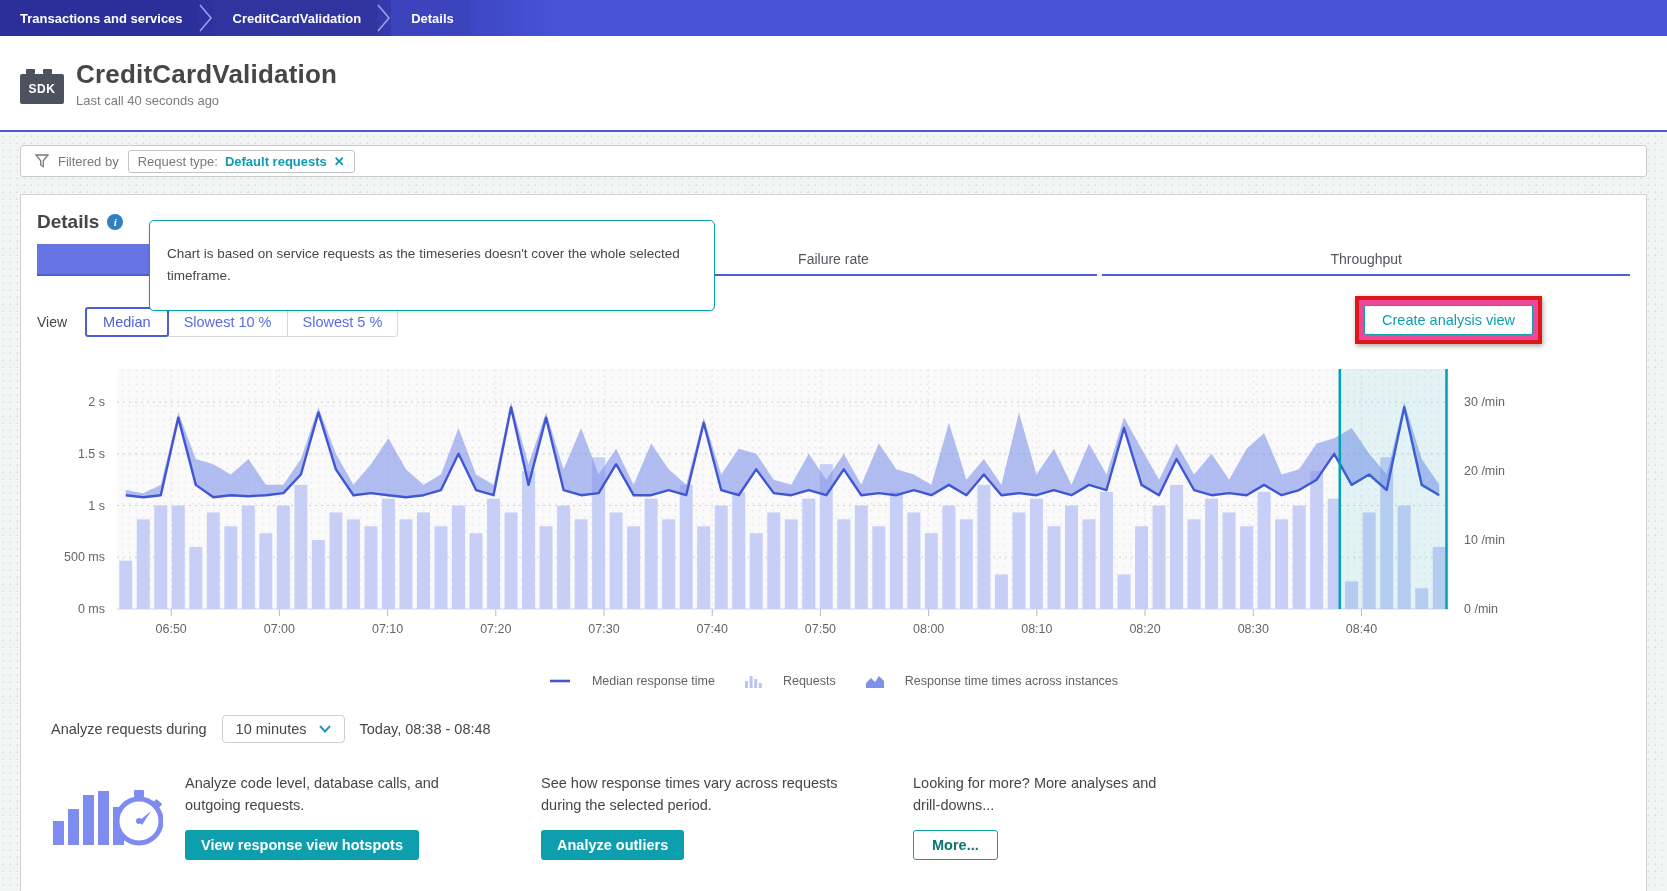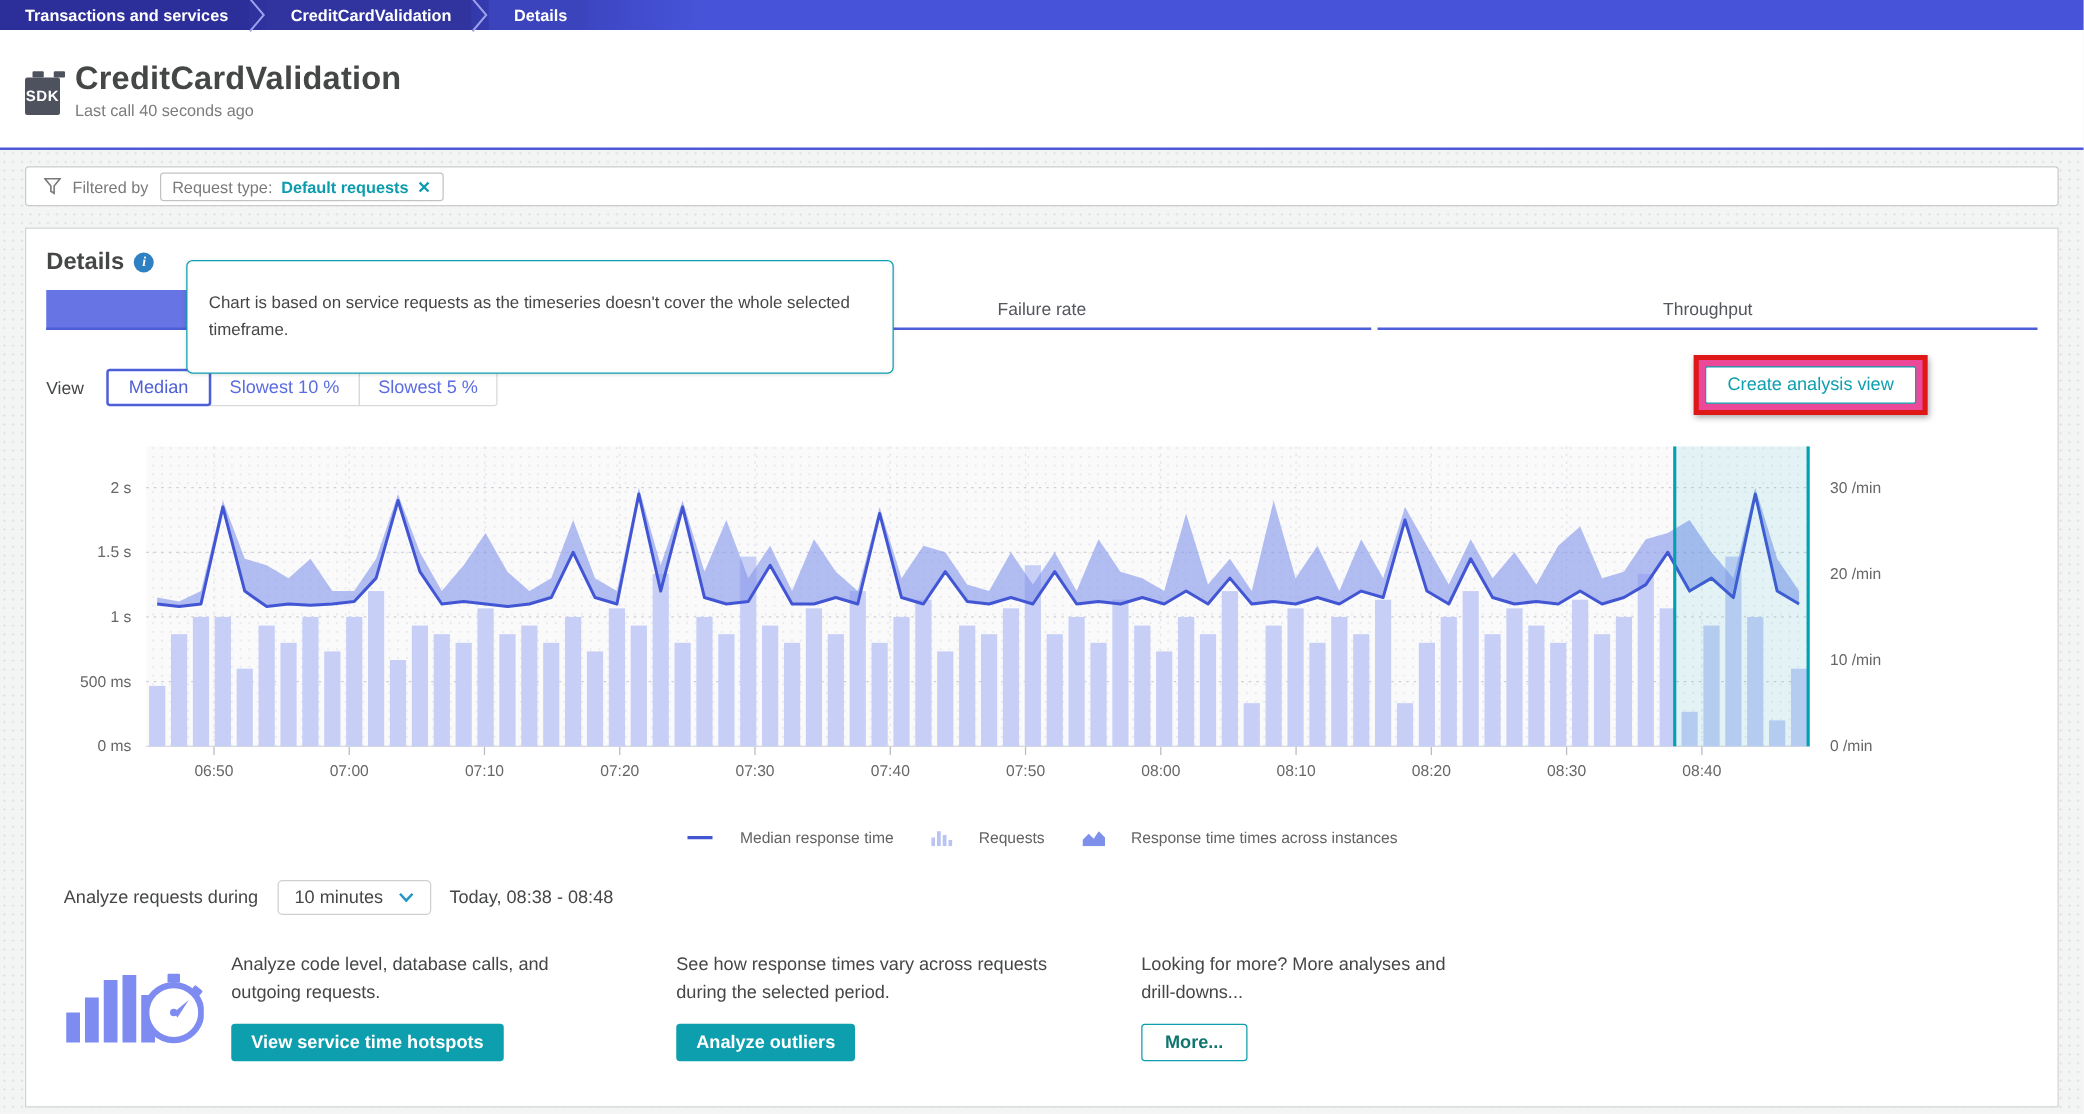--- a/index.html
+++ b/index.html
@@ -5,26 +5,26 @@
   * { margin:0; padding:0; box-sizing:border-box; }
   html,body { width:1667px; height:891px; overflow:hidden; }
   body {
     font-family:"Liberation Sans", sans-serif;
     background-color:#f3f4f4;
     background-image:radial-gradient(#e1e3e3 1px, transparent 1px);
     background-size:7px 7px;
     color:#454646;
   }
   
-  .crumb-bar { height:24px; background:linear-gradient(to right,#2e319e 0,#2e319e 330px,#4754d9 560px,#4754d9 100%); display:flex; align-items:stretch; }
+  .crumb-bar { height:36px; background:linear-gradient(to right,#2e319e 0,#2e319e 330px,#4754d9 560px,#4754d9 100%); display:flex; align-items:stretch; }
   .crumb-seg { display:flex; align-items:center; padding:0 16px 0 20px; color:#fff; font-size:13px; font-weight:bold; cursor:pointer; }
   .crumb-sep { width:14px; display:flex; align-items:center; }
   
   .app-header { height:96px; background:#fff; border-bottom:2px solid #4d59d7; display:flex; align-items:center; padding:0 20px; }
-  .sdk-icon { position:relative; width:28px; height:30px; background:#4e525e; border-radius:2px; margin-top:12px; margin-right:12px;
+  .sdk-icon { position:relative; width:44px; height:30px; background:#4e525e; border-radius:2px; margin-top:12px; margin-right:12px;
               display:flex; align-items:center; justify-content:center; color:#fff; font-size:12px; font-weight:bold; letter-spacing:.5px; }
   .sdk-icon::before { content:""; position:absolute; top:-5px; left:6px; width:9px; height:5px; background:#4e525e; border-radius:1px;
                       box-shadow:17px 0 0 #4e525e; }
   .title-block .t { font-size:26px; font-weight:bold; color:#454646; letter-spacing:.2px; }
   .title-block .s { font-size:13px; color:#7c7c7c; margin-top:3px; }
   
   .filter-bar { margin:13px 20px 0; height:32px; background:#fff; border:1px solid #cbcbcb; border-radius:3px;
                 display:flex; align-items:center; padding:0 14px; gap:9px; }
   .filter-label { font-size:13px; color:#7a7a7a; }
   .chip { display:flex; align-items:center; gap:7px; border:1px solid #c3c3c3; border-radius:3px; padding:3px 9px; background:#fff; cursor:pointer; }
@@ -328,21 +328,21 @@
         <rect x="47" y="18" width="11" height="54" fill="#7e8cf2"></rect>
         <rect x="62" y="34" width="11" height="38" fill="#7e8cf2"></rect>
         <circle cx="88" cy="48" r="22" fill="#fff" stroke="#7e8cf2" stroke-width="5"></circle>
         <rect x="83" y="17" width="10" height="7" rx="1" fill="#7e8cf2"></rect>
         <rect x="103" y="28" width="8" height="5" rx="1" transform="rotate(40 107 30)" fill="#7e8cf2"></rect>
         <path d="M88 48 L100 38 L91 52 Z" fill="#7e8cf2"></path>
         <circle cx="88" cy="48" r="3" fill="#7e8cf2"></circle>
       </svg>
       <div class="col-body">
         <div class="action-text" style="max-width:300px">Analyze code level, database calls, and outgoing requests.</div>
-        <button class="btn-filled">View service time hotspots</button>
+        <button class="btn-filled">View response view hotspots</button>
       </div>
     </div>
     <div class="action-col col2">
       <div class="action-text" style="max-width:330px">See how response times vary across requests during the selected period.</div>
       <button class="btn-filled">Analyze outliers</button>
     </div>
     <div class="action-col col3">
       <div class="action-text" style="max-width:260px">Looking for more? More analyses and drill-downs...</div>
       <button class="btn-outline">More...</button>
     </div>

